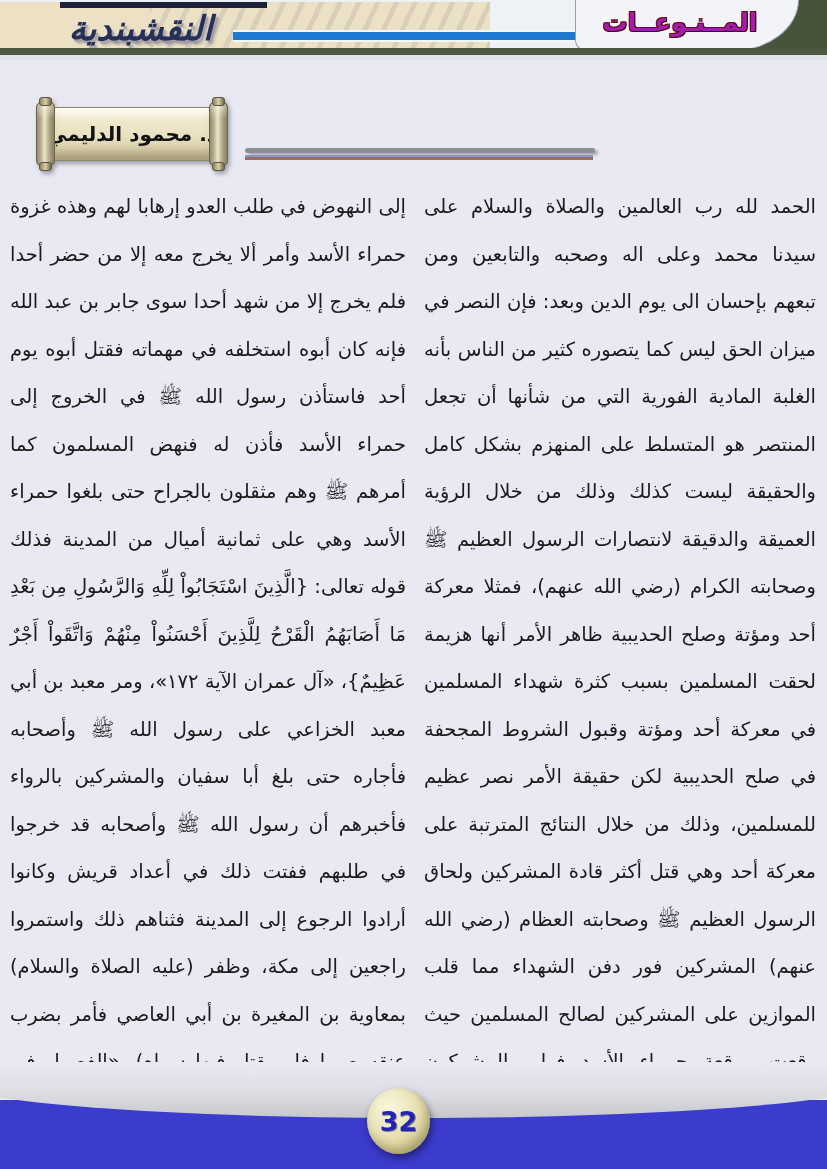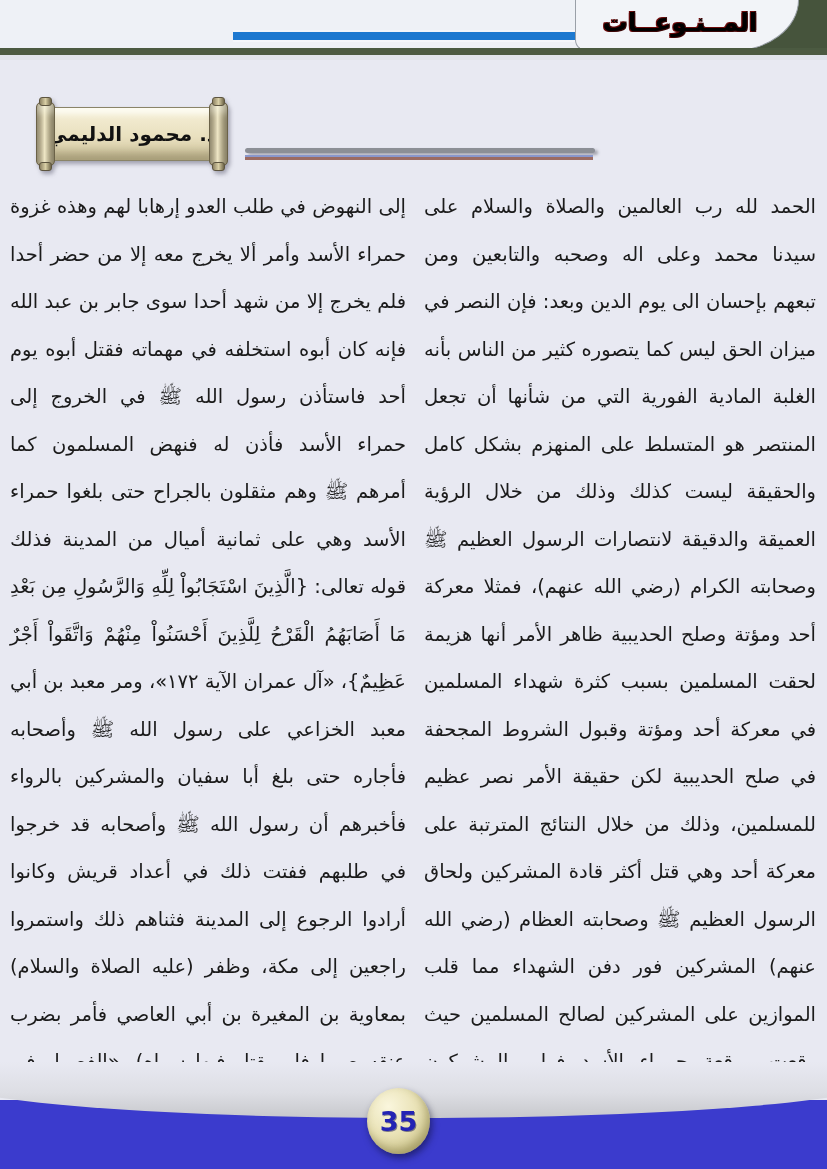--- a/index.html
+++ b/index.html
@@ -30,21 +30,21 @@
   }
   .blue-rule{position:absolute;left:233px;top:32px;width:353px;height:8px;background:#1e79d0;box-shadow:0 -2px 0 #f4f6fa,0 2px 0 #f4f6fa;}
   .corner-green{position:absolute;left:700px;top:0;width:127px;height:52px;background:#46543c;}
   .curl{
     position:absolute;left:575px;top:0;width:222px;height:51px;
     background:#f2f4f8;border:1px solid #9aa0a8;border-top:none;
     border-radius:0 0 70px 14px / 0 0 52px 12px;
   }
   .section-text{
     position:absolute;left:26px;top:8px;right:40px;text-align:center;
-    font-weight:bold;font-size:25px;color:#000000;direction:rtl;
+    font-weight:bold;font-size:25px;color:#a21caf;direction:rtl;
     text-shadow:1px 1px 0 #3a0606,-1px -1px 0 #6e0a0a,1px -1px 0 #3a0606,-1px 1px 0 #6e0a0a;
   }
   .green-rule{position:absolute;left:0;top:48px;width:827px;height:7px;background:#4b5a41;}
   .header-gap{position:absolute;left:0;top:55px;width:827px;height:5px;background:#dfe3ea;}
 
   
   .article-title{
     position:absolute;left:245px;top:92px;width:350px;height:52px;
     display:flex;align-items:center;justify-content:center;
     font-weight:bold;font-size:33px;color:#141414;direction:rtl;
@@ -106,20 +106,25 @@
     display:flex;align-items:center;justify-content:center;
   }
   .page-num{font-weight:bold;font-size:27px;color:#2323b4;text-shadow:1px 1px 0 rgba(20,20,80,.5);}
 </style>
 </head>
 <body>
 
 <div class="page">
 
   <div class="header">
+    <div class="brand-band">
+      <div class="brand-stripes"></div>
+      <div class="brand-topstrip"></div>
+      <div class="brand-text">النقشبندية</div>
+    </div>
     <div class="blue-rule"></div>
     <div class="corner-green"></div>
     <div class="curl">
       <div class="section-text">المــنـوعــات</div>
     </div>
     <div class="green-rule"></div>
     <div class="header-gap"></div>
   </div>
 
   <div class="u-gray"></div>
@@ -138,16 +143,16 @@
     <p>الحمد لله رب العالمين والصلاة والسلام على سيدنا محمد وعلى اله وصحبه والتابعين ومن تبعهم بإحسان الى يوم الدين وبعد: فإن النصر في ميزان الحق ليس كما يتصوره كثير من الناس بأنه الغلبة المادية الفورية التي من شأنها أن تجعل المنتصر هو المتسلط على المنهزم بشكل كامل والحقيقة ليست كذلك وذلك من خلال الرؤية العميقة والدقيقة لانتصارات الرسول العظيم ﷺ وصحابته الكرام (رضي الله عنهم)، فمثلا معركة أحد ومؤتة وصلح الحديبية ظاهر الأمر أنها هزيمة لحقت المسلمين بسبب كثرة شهداء المسلمين في معركة أحد ومؤتة وقبول الشروط المجحفة في صلح الحديبية لكن حقيقة الأمر نصر عظيم للمسلمين، وذلك من خلال النتائج المترتبة على معركة أحد وهي قتل أكثر قادة المشركين ولحاق الرسول العظيم ﷺ وصحابته العظام (رضي الله عنهم) المشركين فور دفن الشهداء مما قلب الموازين على المشركين لصالح المسلمين حيث وقعت موقعة حمراء الأسد فولى المشركون هاربين إلى مكة، وقد جاء في كتب السير ما نصه: (ولما أصبح يوم أحد ندب رسول الله ﷺ المسلمين</p>
   </div>
   <div class="col col-left">
     <p>إلى النهوض في طلب العدو إرهابا لهم وهذه غزوة حمراء الأسد وأمر ألا يخرج معه إلا من حضر أحدا فلم يخرج إلا من شهد أحدا سوى جابر بن عبد الله فإنه كان أبوه استخلفه في مهماته فقتل أبوه يوم أحد فاستأذن رسول الله ﷺ في الخروج إلى حمراء الأسد فأذن له فنهض المسلمون كما أمرهم ﷺ وهم مثقلون بالجراح حتى بلغوا حمراء الأسد وهي على ثمانية أميال من المدينة فذلك قوله تعالى: {الَّذِينَ اسْتَجَابُواْ لِلِّهِ وَالرَّسُولِ مِن بَعْدِ مَا أَصَابَهُمُ الْقَرْحُ لِلَّذِينَ أَحْسَنُواْ مِنْهُمْ وَاتَّقَواْ أَجْرٌ عَظِيمٌ}، «آل عمران الآية ١٧٢»، ومر معبد بن أبي معبد الخزاعي على رسول الله ﷺ وأصحابه فأجاره حتى بلغ أبا سفيان والمشركين بالرواء فأخبرهم أن رسول الله ﷺ وأصحابه قد خرجوا في طلبهم ففتت ذلك في أعداد قريش وكانوا أرادوا الرجوع إلى المدينة فثناهم ذلك واستمروا راجعين إلى مكة، وظفر (عليه الصلاة والسلام) بمعاوية بن المغيرة بن أبي العاصي فأمر بضرب عنقه صبرا فلم يقتل فيها سواه)، «الفصول في السيرة».</p>
     <p>وأما غزوة مؤتة فإن الحفاظ على بقية الجيش ورجوعه</p>
   </div>
 
   <div class="footer-band"></div>
   <div class="footer-curve"></div>
   <div class="page-circle">
-    <span class="page-num">35</span>
+    <span class="page-num">32</span>
   </div>
 
 </div>
 
 </body></html>

